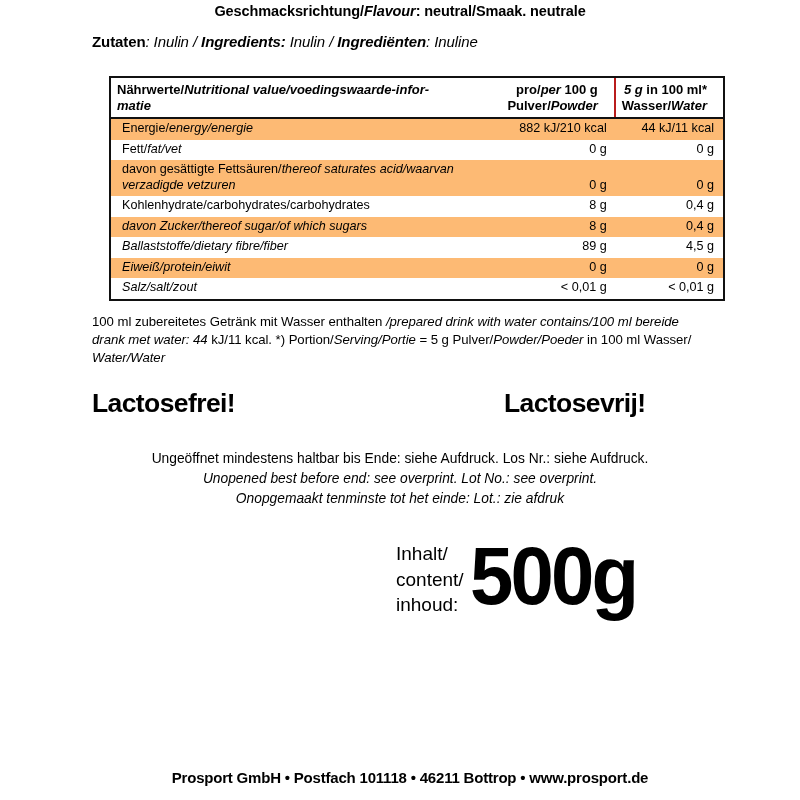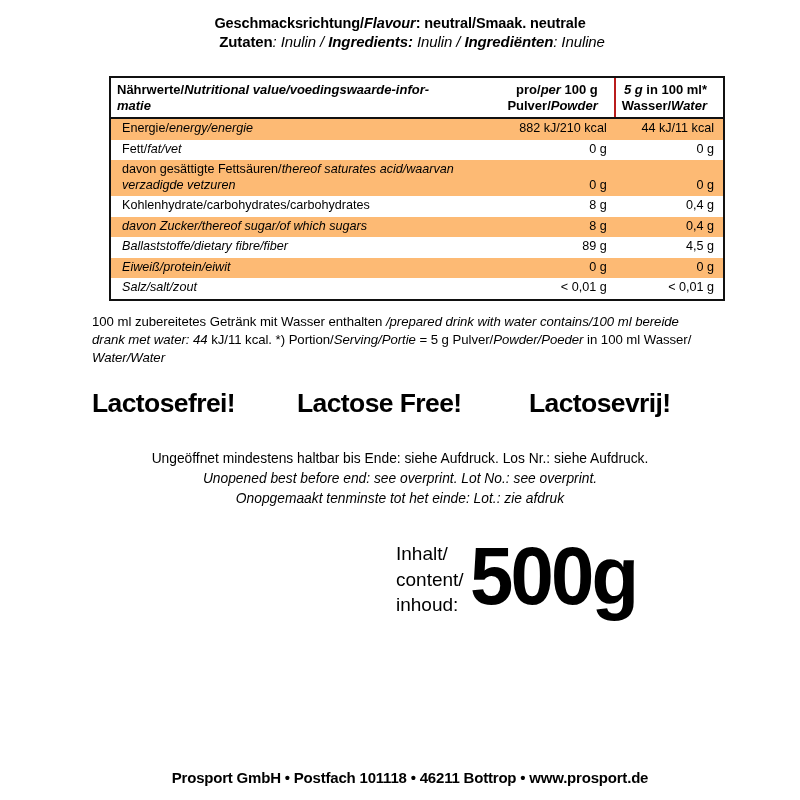--- a/index.html
+++ b/index.html
@@ -9,29 +9,29 @@
     font-family:"Liberation Sans","DejaVu Sans",sans-serif;
     color:#000000;
     position:relative;
     overflow:hidden;
     -webkit-font-smoothing:antialiased;
   }
   .page{position:relative;width:800px;height:800px;}
 
   
   .flavour-line{
-    position:absolute;left:0;top:12px;width:800px;
+    position:absolute;left:0;top:0;width:800px;
     text-align:center;
     font-size:14.5px;font-weight:bold;
     line-height:22px;
     letter-spacing:-0.1px;
   }
   .ingredients-line{
     position:absolute;left:92px;top:31px;width:640px;
-    text-align:center;
+    text-align:left;
     font-size:15px;
     line-height:22px;
     letter-spacing:-0.1px;
   }
   i{font-style:italic;}
   b{font-weight:bold;}
 
   
   .nutri-table{
     position:absolute;left:109px;top:76px;width:616px;
@@ -89,21 +89,21 @@
     height:34px;
   }
   .lactose-row span{
     position:absolute;top:0;
     font-size:26.5px;font-weight:bold;
     letter-spacing:-0.6px;
     white-space:nowrap;
   }
   .lf-0{left:0px;}
   .lf-1{left:205px;}
-  .lf-2{left:437px;}
+  .lf-2{left:412px;}
 
   
   .bestbefore{
     position:absolute;left:60px;top:449px;width:680px;
     text-align:center;
     font-size:13.8px;line-height:20px;
   }
   .bestbefore .l2,.bestbefore .l3{font-style:italic;}
 
   
@@ -212,21 +212,20 @@
       </tbody>
     </table>
   </div>
 
   <div class="prep">
     <span>100 ml zubereitetes Getränk mit Wasser  enthalten </span><i>/prepared drink with water contains/100 ml bereide drank met water: 44</i><span>  kJ/11 kcal. *) Portion/</span><i>Serving/Portie</i><span>  = 5 g Pulver/</span><i>Powder/Poeder</i><span> in 100 ml Wasser/ </span><i>Water/Water</i>
   </div>
 
   <div class="lactose-row">
     <span class="lf-0">Lactosefrei!</span>
-    <span class="lf-1">Lactose Free!</span>
     <span class="lf-2">Lactosevrij!</span>
   </div>
 
   <div class="bestbefore">
     <div class="l1">Ungeöffnet mindestens haltbar bis Ende: siehe Aufdruck. Los Nr.: siehe Aufdruck.</div>
     <div class="l2">Unopened best before end: see overprint. Lot No.: see overprint.</div>
     <div class="l3">Onopgemaakt tenminste tot het einde: Lot.: zie afdruk</div>
   </div>
 
   <div class="content-block">

